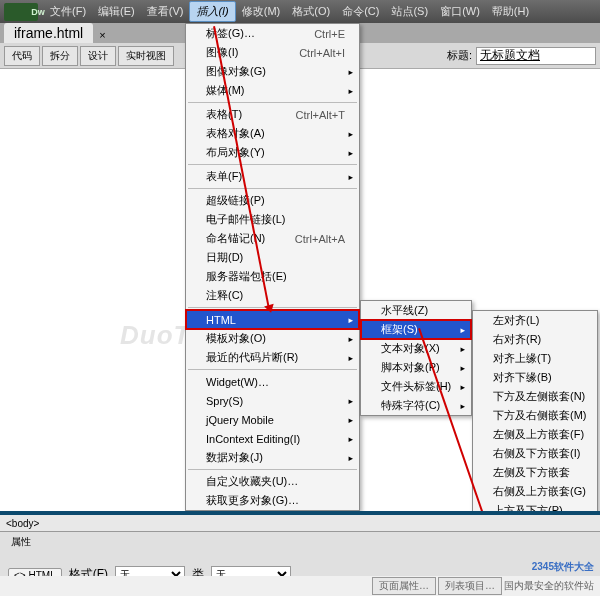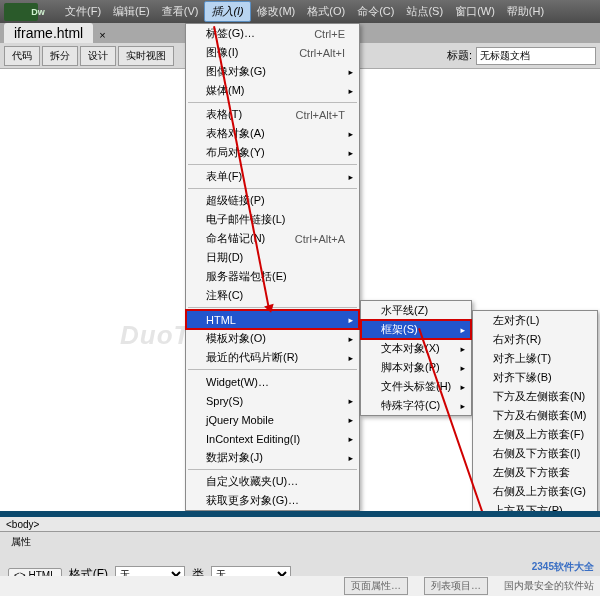--- a/index.html
+++ b/index.html
@@ -1,33 +1,33 @@
 <!DOCTYPE html>
 <html><head>
 <meta charset="utf-8">
 <style>
 * { margin:0; padding:0; box-sizing:border-box; font-family:"Microsoft YaHei","SimSun",Arial,sans-serif; }
 body { width:600px; height:596px; background:#fff; overflow:hidden; position:relative; font-size:11px; }
 
 
 .menubar { height:23px; background:linear-gradient(#6d6d6d,#4c4c4c); display:flex; align-items:center; padding:0 4px; color:#e0e0e0; }
-.logo { width:20px; height:18px; background:#2a5a2a; border-radius:2px; margin-right:21px; display:flex; align-items:center; justify-content:center; font-weight:bold; font-size:9px; color:#d0f0d0;padding-left:34px; }
+.logo { width:20px; height:18px; background:#2a5a2a; border-radius:2px; margin-right:6px; display:flex; align-items:center; justify-content:center; font-weight:bold; font-size:9px; color:#d0f0d0;padding-left:34px; }
 .menubar .mi { padding:2px 6px; cursor:default; }
 .menubar .mi.active { background:#b8d4f0; color:#000; border:1px solid #5a8fc4; border-radius:2px;font-style:italic; }
 
 
 .tabs { height:20px; background:#a8a8a8; display:flex; align-items:flex-end; }
 .tab { background:#e8e8e8; padding:2px 10px; font-size:14px; margin-left:4px; border-top-left-radius:3px; border-top-right-radius:3px; }
 .tabclose { padding:2px 6px; }
 
 
 .viewbar { height:26px; background:#d8d8d8; display:flex; align-items:center; padding:0 4px; border-bottom:1px solid #aaa; }
 .vbtn { background:#e6e6e6; border:1px solid #999; padding:2px 7px; margin-right:2px; font-size:10px; }
 .viewbar .lbl { margin-left:auto; margin-right:4px; }
-.viewbar input { width:120px; height:18px; border:1px solid #999; font-size:10px; padding:0 3px; }
+.viewbar input { width:120px; height:18px; border:1px solid #999; font-size:12px; padding:0 3px;text-decoration:underline; }
 
 
 .canvas { position:absolute; top:69px; left:0; right:0; bottom:85px; background:#fff; }
 
 
 .wm { position:absolute; left:120px; top:320px; font-size:26px; font-weight:bold; color:rgba(150,150,150,0.25); letter-spacing:1px; font-style:italic; }
 
 
 .menu { position:absolute; background:#f4f4f4; border:1px solid #8a8a8a; box-shadow:2px 2px 4px rgba(0,0,0,0.3); font-size:11px; }
 .menu .row { display:flex; align-items:center; height:19px; padding:0 14px 0 20px; white-space:nowrap; }
@@ -42,29 +42,29 @@
 .m2 .frame-row { background:#2255cc; color:#fff; outline:2px solid #d00000; outline-offset:-1px; }
 
 .m3 { left:472px; top:310px; width:126px; }
 .m3 .iframe-row { outline:2px solid #d00000; outline-offset:-1px; } 
 
 
 .arrowline { position:absolute; background:#d00000; height:2px; transform-origin:0 0; }
 .arrowhead { position:absolute; width:0; height:0; border-left:8px solid #d00000; border-top:5px solid transparent; border-bottom:5px solid transparent; }
 
 
-.tagsel { position:absolute; left:0; right:0; bottom:65px; height:20px; background:#e8e8e8; border-top:6px solid #0c4a6e; display:flex; align-items:center; padding:0 6px; font-size:10px; }
+.tagsel { position:absolute; left:0; right:0; bottom:65px; height:20px; background:#e8e8e8; border-top:4px solid #0c4a6e; display:flex; align-items:center; padding:0 6px; font-size:10px; }
 .props { position:absolute; left:0; right:0; bottom:20px; height:45px; background:#e0e0e0; border-top:1px solid #999; padding:2px 8px; }
 .props .hdr { font-size:10px; padding:1px 3px; }
 .props .r { display:flex; align-items:flex-end; gap:7px; margin-top:16px; }
 .props .fld { height:17px; border:1px solid #999; background:#fff; font-size:10px; }
 .props .lbl { font-size:12px; }
 .chip { display:inline-block; border:1px solid #999; background:#f4f4f4; padding:1px 5px; font-size:10px; border-radius:2px; }
 
-.footer { position:absolute; left:0; right:0; bottom:0; height:20px; background:#f0f0f0; display:flex; align-items:center; justify-content:flex-end; padding:0 6px; font-size:10px; color:#666; gap:16px; }
+.footer { position:absolute; left:0; right:0; bottom:0; height:20px; background:#f0f0f0; display:flex; align-items:center; justify-content:flex-end; padding:0 6px; font-size:10px; color:#666; gap:2px; }
 .footer .btn { border:1px solid #999; background:#e8e8e8; padding:1px 6px; }
 .brand { position:absolute; right:6px; bottom:22px; font-size:10px; color:#3a6fc4; font-weight:bold; }
 </style>
 </head>
 <body>
 
 <div class="menubar">
   <div class="logo">Dw</div>
   <div class="mi">文件(F)</div>
   <div class="mi">编辑(E)</div>

